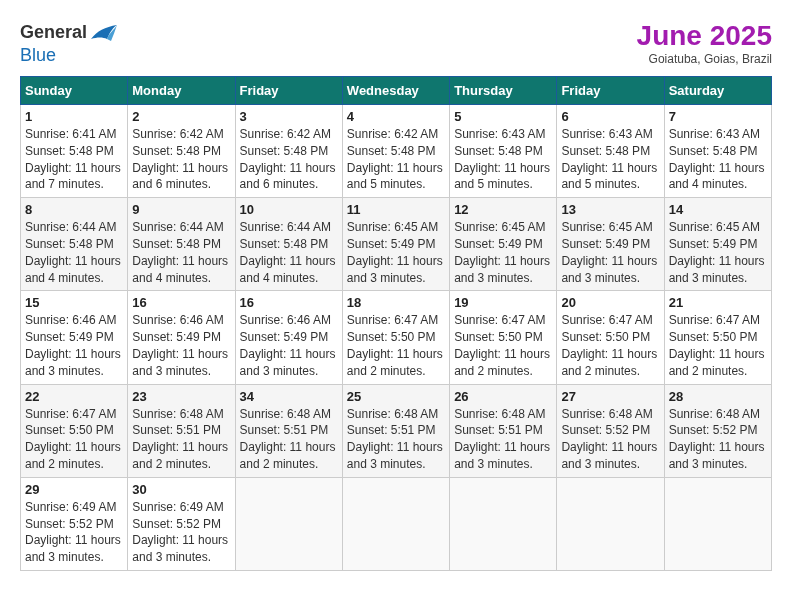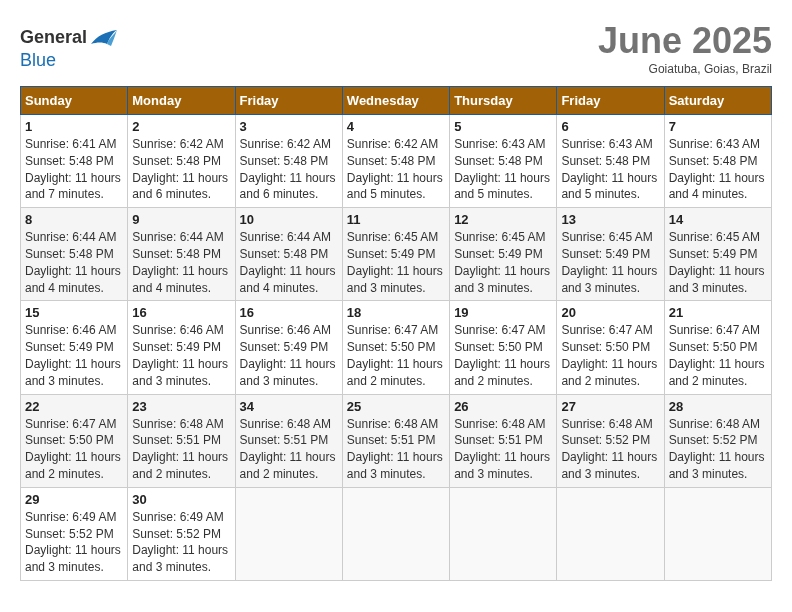--- a/index.html
+++ b/index.html
@@ -32,35 +32,35 @@
     }
     .logo-bird {
       width: 30px;
       height: 24px;
       margin-left: 2px;
     }
     .title-area {
       text-align: right;
     }
     .month-title {
-      font-size: 36px;
-      font-weight: bold;
-      color: #737373;
+      font-size: 28px;
+      font-weight: bold;
+      color: #a21caf;
     }
     .location-title {
       font-size: 12px;
       color: #444;
     }
     .calendar {
       width: 100%;
       border-collapse: collapse;
       font-size: 11px;
     }
     .calendar th {
-      background-color: #a16207;
+      background-color: #0f766e;
       color: white;
       padding: 6px 4px;
       text-align: left;
       font-size: 13px;
       font-weight: bold;
       border: 1px solid #1a5a9a;
     }
     .calendar td {
       border: 1px solid #ccc;
       vertical-align: top;

